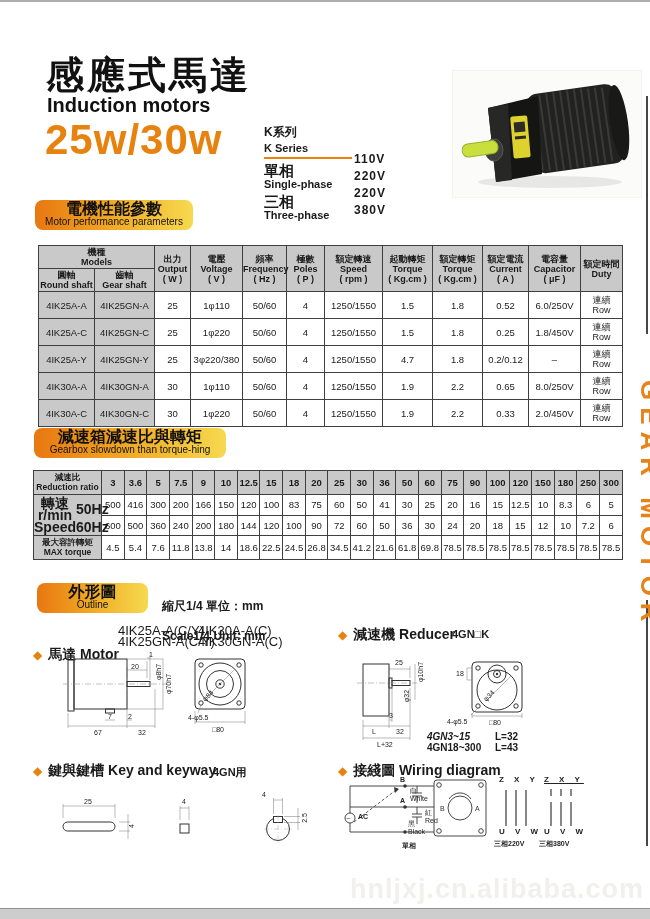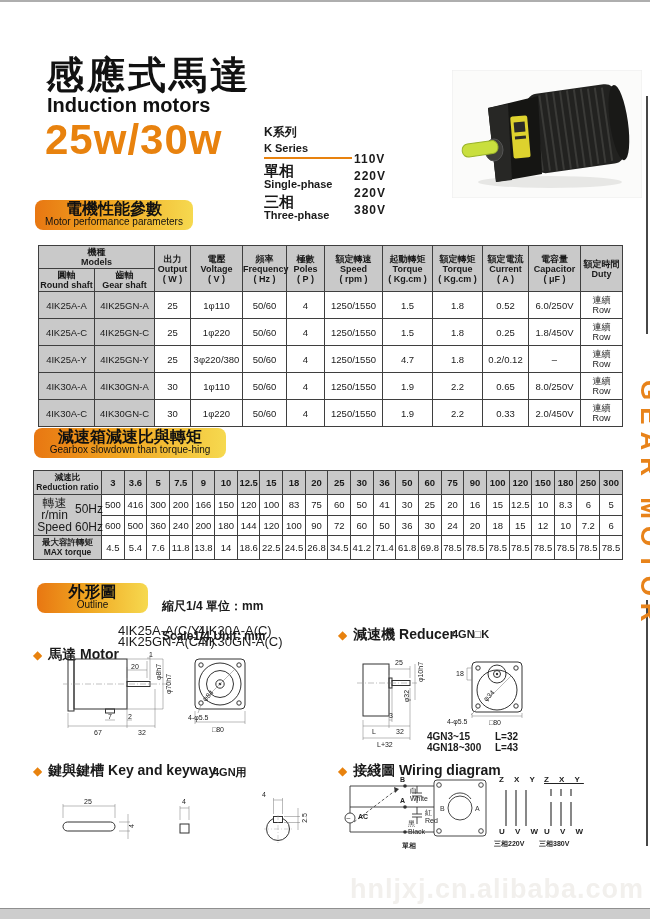--- a/index.html
+++ b/index.html
@@ -27,21 +27,21 @@
   td,th{border:1px solid #3f3f3f;text-align:center;vertical-align:middle;padding:1px 0;}
   .gray{background:#c9c9c9;}
   .perf-table{width:584px;border-radius:21px;}
   .perf-table th{font-size:9px;line-height:10px;font-weight:bold;white-space:pre-line;}
   .perf-table td{font-size:9.5px;height:24px;}
   .perf-table td.duty{font-size:9px;line-height:10px;white-space:pre-line;}
   .gear-table{width:590px;font-size:9.5px;}
   .gear-table td{padding:2px 0;}
   .gear-table .lbl{font-size:8.5px;line-height:9.5px;font-weight:bold;white-space:pre-line;}
   .gear-table .rhead{font-weight:bold;}
-  .speed-grid{display:grid;grid-template-columns:1fr 26px;font-size:12px;font-weight:normal;line-height:12px;align-items:center;}
+  .speed-grid{display:grid;grid-template-columns:1fr 26px;font-size:14px;font-weight:bold;line-height:12px;align-items:center;}
   
   .sec-head{font-size:14px;font-weight:bold;white-space:nowrap;}
   .diamond{color:#e8820e;font-size:12px;margin-right:2px;}
   .models-sm{font-size:13px;line-height:11px;white-space:pre-line;}
   .code-sm{font-size:11px;font-weight:bold;}
   .note-sm{font-size:10px;font-weight:bold;}
   
   .draw{position:absolute;}
   .dim{position:absolute;font-size:7px;line-height:8px;color:#222;white-space:pre;}
   .rot{transform:rotate(-90deg);transform-origin:center;}
@@ -372,21 +372,21 @@
             <td>7.6</td>
             <td>11.8</td>
             <td>13.8</td>
             <td>14</td>
             <td>18.6</td>
             <td>22.5</td>
             <td>24.5</td>
             <td>26.8</td>
             <td>34.5</td>
             <td>41.2</td>
-            <td>71.4</td>
+            <td>21.6</td>
             <td>61.8</td>
             <td>69.8</td>
             <td>78.5</td>
             <td>78.5</td>
             <td>78.5</td>
             <td>78.5</td>
             <td>78.5</td>
             <td>78.5</td>
             <td>78.5</td>
             <td>78.5</td>
@@ -523,21 +523,21 @@
     <span class="dim rot" style="left:66px;top:26px;">φ10h7</span>
     <span class="dim rot" style="left:56px;top:50px;">φ32</span>
     <span class="dim" style="left:44px;top:70px;">3</span>
     <span class="dim" style="left:27px;top:86px;">L</span>
     <span class="dim" style="left:51px;top:86px;">32</span>
     <span class="dim" style="left:32px;top:99px;">L+32</span>
     <span class="dim" style="left:111px;top:28px;">18</span>
     <span class="dim diag45" style="left:138px;top:50px;">φ34</span>
     <span class="dim" style="left:102px;top:76px;">4-φ5.5</span>
     <span class="dim" style="left:144px;top:77px;">□80</span>
-    <span class="note-sm abs" style="left:82px;top:89px;">4GN3~15</span>
+    <span class="note-sm abs" style="left:82px;top:89px;font-style:italic;">4GN3~15</span>
     <span class="note-sm abs" style="left:150px;top:89px;">L=32</span>
     <span class="note-sm abs" style="left:82px;top:100px;">4GN18~300</span>
     <span class="note-sm abs" style="left:150px;top:100px;">L=43</span>
   </div>
 
   <div class="abs sec-head" style="left:33px;top:762px;">
     <span class="diamond">◆</span>
     <span>鍵與鍵槽</span>
     <span>Key and keyway</span>
   </div>

